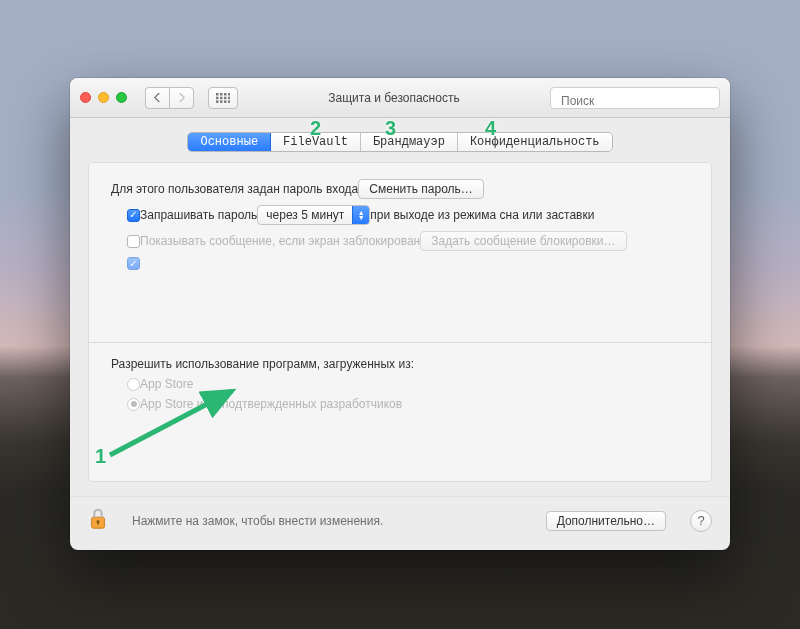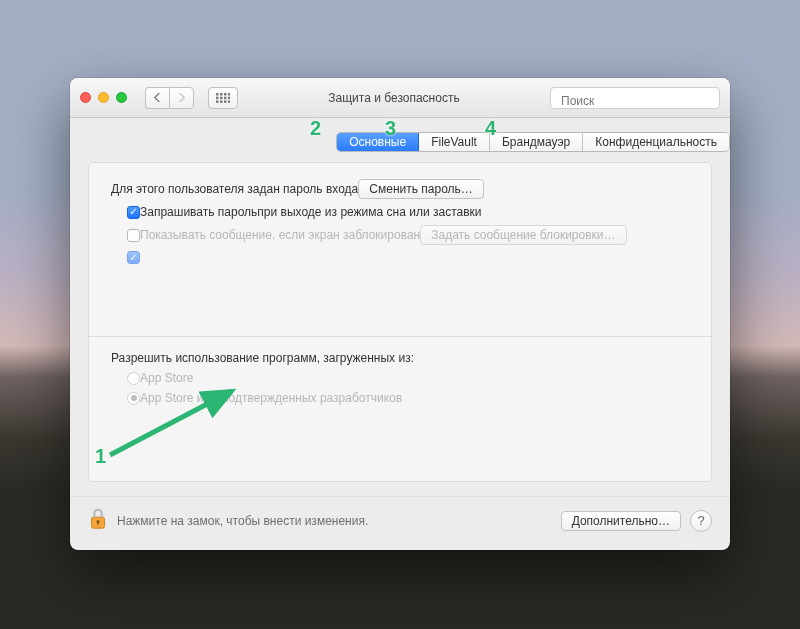--- a/index.html
+++ b/index.html
@@ -42,21 +42,21 @@
   .nav button:last-child  { border-radius:0 4px 4px 0; }
   .apps-btn { border-radius:4px; margin-left:6px; width:30px; }
   .win-title { flex:1; text-align:center; font-size:12px; color:#444; }
   .search {
     width:170px; height:22px; border:1px solid #cfcfcf; border-radius:4px;
     background:#fff; display:flex; align-items:flex-end; padding:0 6px; color:#9a9a9a;
   }
   .search svg { width:12px;height:12px; margin-right:4px; fill:#9a9a9a;}
   .search input { border:none;outline:none;font-size:12px;flex:1;background:transparent;}
 
-  .tabs-row { display:flex; justify-content:flex-end; padding:14px 0 10px; position:relative;}
+  .tabs-row { display:flex; justify-content:center; padding:14px 0 10px; position:relative;font-family:Liberation Mono, monospace;}
   .segmented { display:flex; border-radius:5px; overflow:hidden; border:1px solid #b8b8b8; height:20px;}
   .segmented .seg {
     padding:0 12px; font-size:12px; line-height:18px; background:linear-gradient(#ffffff,#f3f3f3);
     border-right:1px solid #c4c4c4; color:#333; cursor:pointer;
   }
   .segmented .seg:last-child{border-right:none;}
   .segmented .seg.active { background:linear-gradient(#5aa0ff,#2a7bff); color:#fff; border-color:#1f69de;}
 
   .pane {
     margin:0 18px 14px; background:#f5f5f5; border:1px solid #dcdcdc; border-radius:5px;
@@ -85,21 +85,21 @@
   .chk.on { background:linear-gradient(#4f9dff,#1d73ff); border-color:#1a63d8; color:#fff;}
   .chk.on::after{content:"✓"; font-size:10px; line-height:10px;}
   .disabled-text { color:#b6b6b6;text-align:right; }
   .divider { border:none; border-top:1px solid #dcdcdc; margin:72px -22px 14px; }
   .radio { width:13px;height:13px;border:1px solid #b0b0b0;border-radius:50%;background:#fff;display:inline-flex;align-items:center;justify-content:center;}
   .radio.on::after{content:"";width:6px;height:6px;border-radius:50%;background:#888;}
   .radio.disabled{border-color:#cfcfcf;}
   .radio.disabled.on::after{background:#bdbdbd;}
 
   .footer {
-    display:flex; align-items:center; padding:10px 18px 16px; gap:9px;
+    display:flex; align-items:center; padding:10px 18px 16px; gap:24px;
     border-top:1px solid #e0e0e0; color:#6f6f6f; font-size:12px;
   }
   .lock-icon svg{width:20px;height:24px;}
   .spacer{flex:1;}
   .helpbtn{width:22px;height:22px;border-radius:50%;border:1px solid #c3c3c3;background:linear-gradient(#fff,#f0f0f0);color:#666;font-size:13px;display:flex;align-items:center;justify-content:center;}
 
   
   .anno { position:absolute; font-weight:bold; font-size:20px; color:#2bb673; text-shadow:0 0 3px #fff; pointer-events:none;}
   .arrow { position:absolute; pointer-events:none; }
 </style>
@@ -166,20 +166,24 @@
   <div class="pane">
 
     <div class="row">
       <span>Для этого пользователя задан пароль входа</span>
       <button class="macbtn">Сменить пароль…</button>
     </div>
 
     <div class="row indent">
       <span class="chk on"></span>
       <span>Запрашивать пароль</span>
+      <span class="select">
+        <span>через 5 минут</span>
+        <span class="chev">▲<br>▼</span>
+      </span>
       <span>при выходе из режима сна или заставки</span>
     </div>
 
     <div class="row indent">
       <span class="chk"></span>
       <span class="disabled-text">Показывать сообщение, если экран заблокирован</span>
       <button class="macbtn disabled">Задать сообщение блокировки…</button>
     </div>
 
     <div class="row indent">

